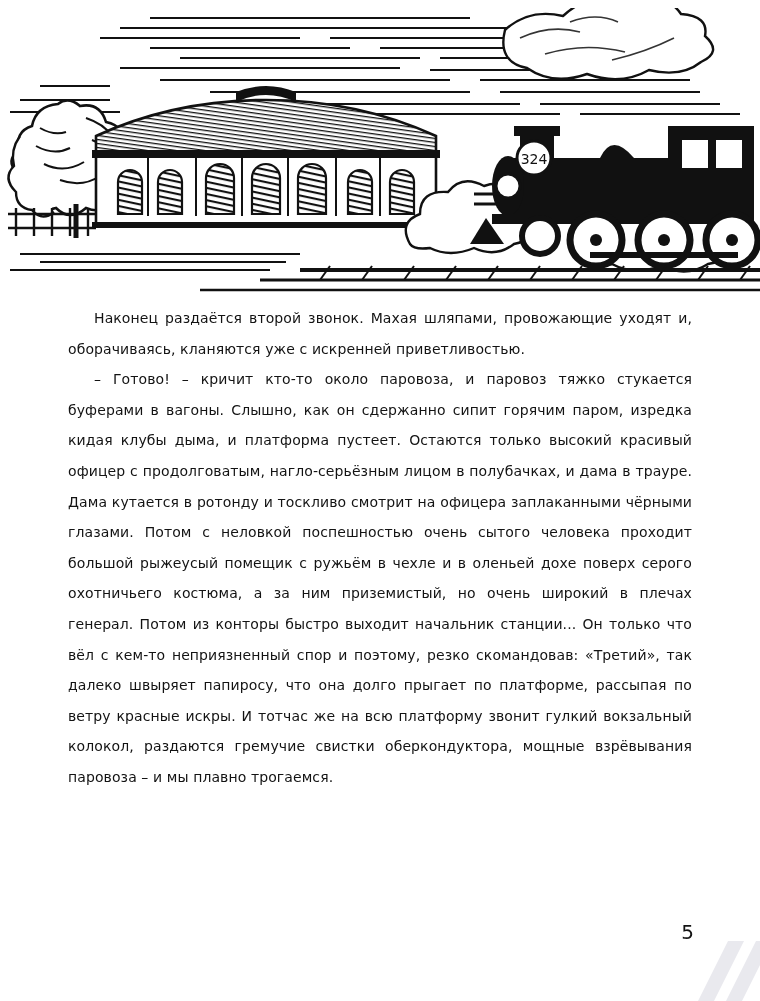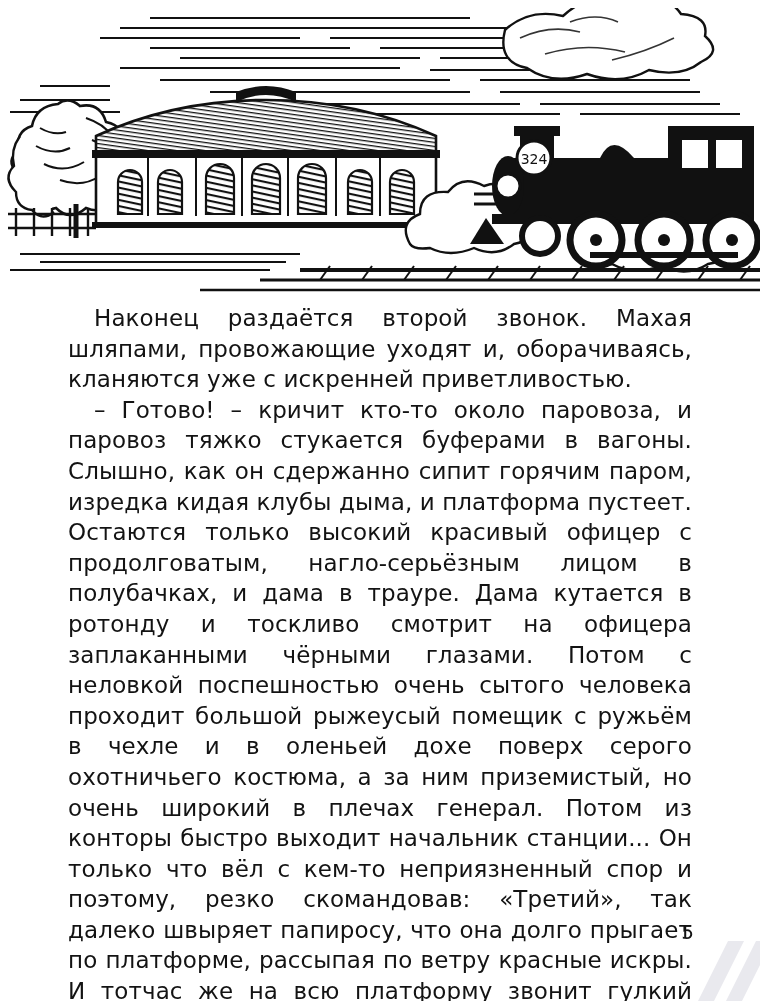--- a/index.html
+++ b/index.html
@@ -39,21 +39,21 @@
 
   
   .text-block {
     position: absolute;
     left: 68px;
     top: 303px;
     width: 624px;
   }
   .para {
     margin: 0;
-    font-size: 23px;
+    font-size: 14px;
     line-height: 30.6px;
     text-align: justify;
     text-justify: inter-word;
     letter-spacing: 0.1px;
     color: #131313;
     hyphens: manual;
   }
   .para.indent {
     text-indent: 26px;
   }

